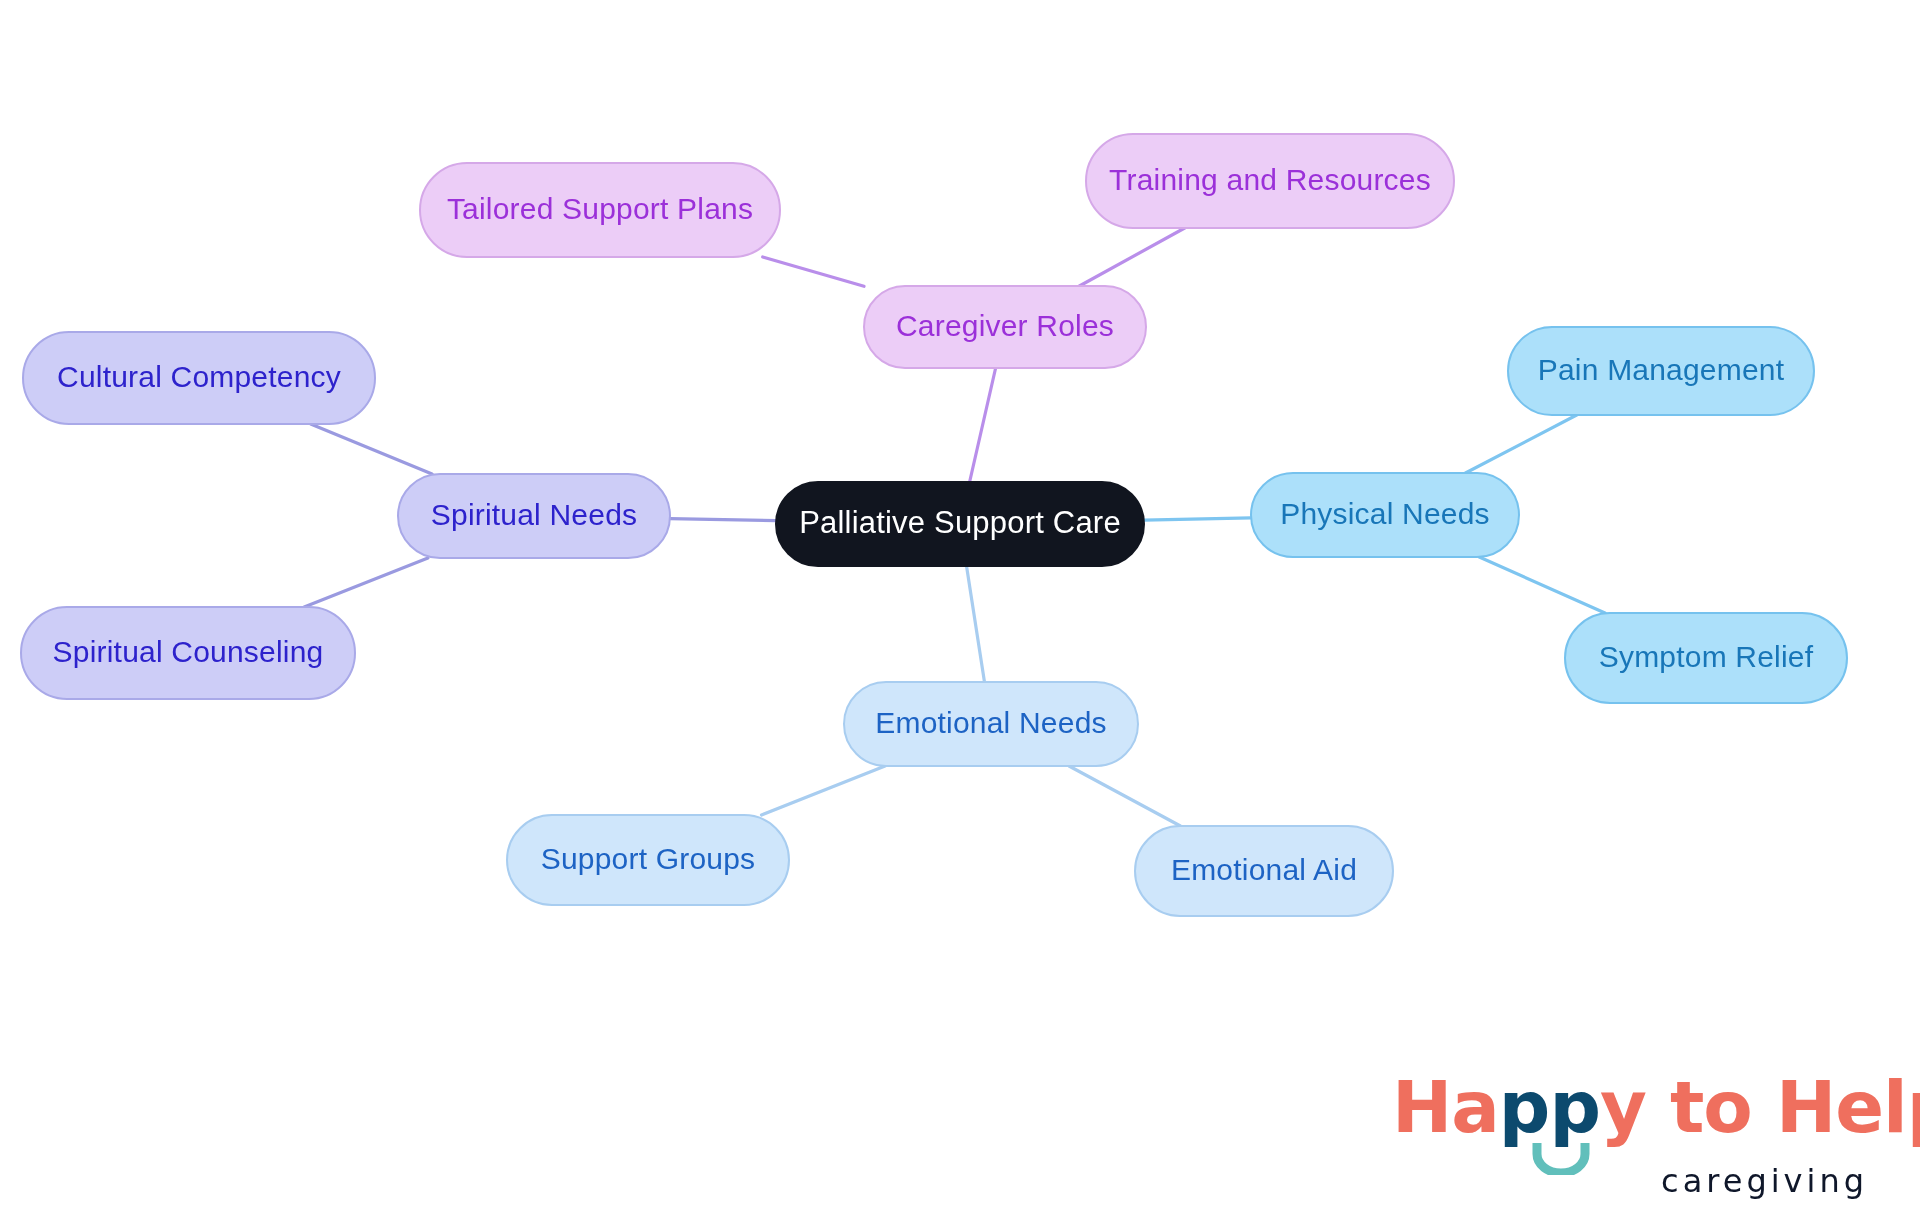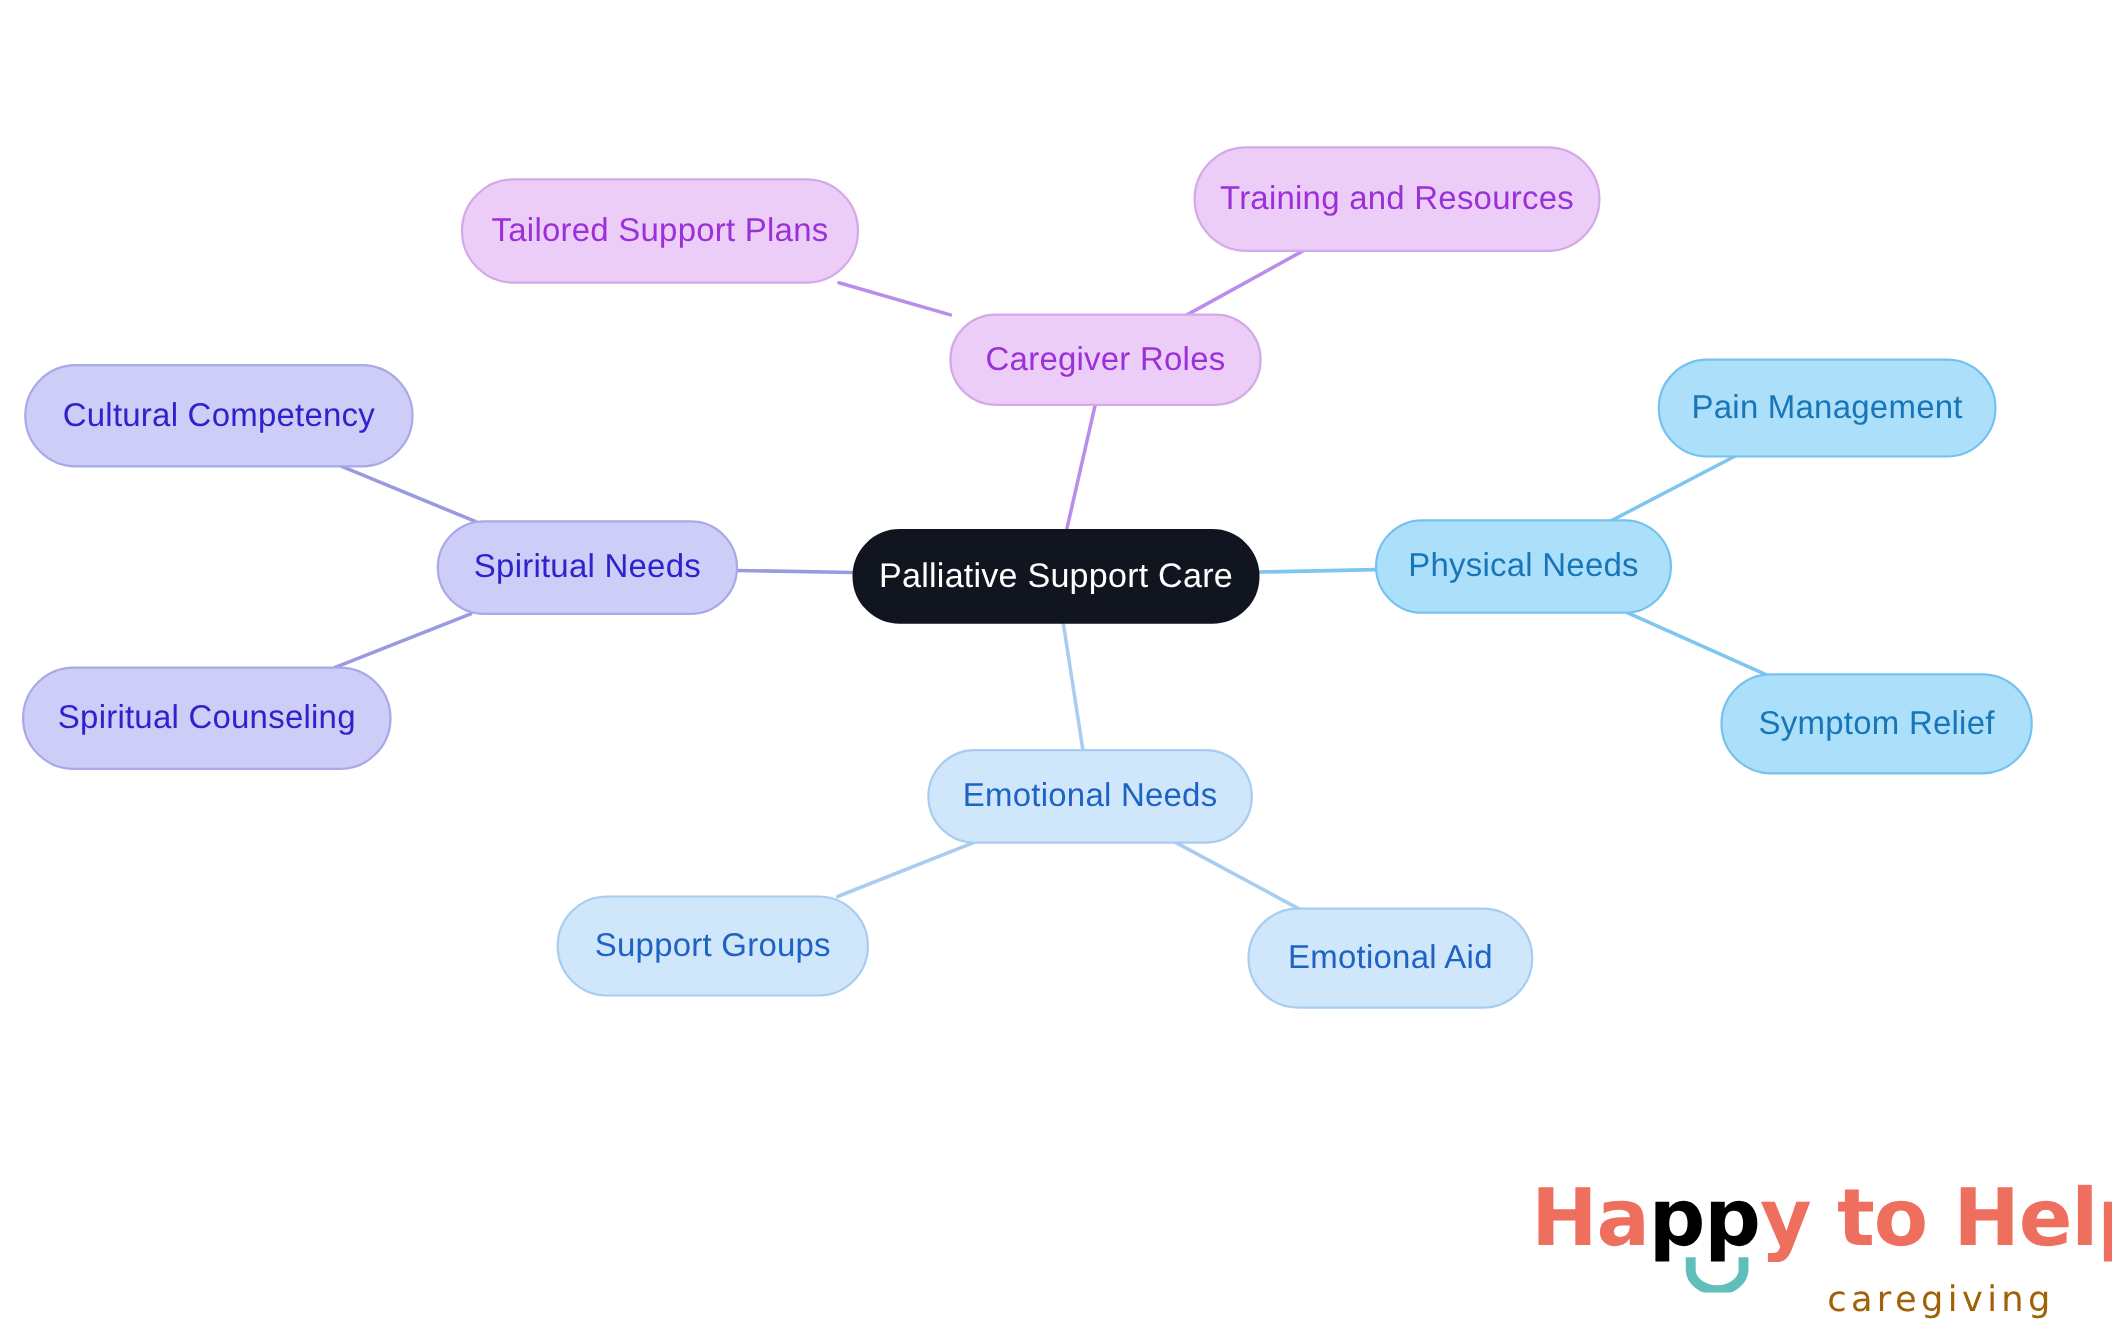--- a/index.html
+++ b/index.html
@@ -148,19 +148,19 @@
       </g>
       <g>
         <rect x="21" y="607" width="334" height="92" rx="46" ry="46" fill="#cdcdf7" stroke="#a9a9e8" class="node-shape"></rect>
         <text x="188" y="654" class="node-label" fill="#2d22cc">Spiritual Counseling</text>
       </g>
     </g>
 </svg>
 
 <div id="brand-logo">
   <div class="logo-wordmark">
-    <span style="color: rgb(239, 111, 94);">H</span><span style="color: rgb(239, 111, 94);">a</span><span style="color: #000000;">pp</span><span style="color: rgb(239, 111, 94);">y</span><span style="color: rgb(239, 111, 94);"> to Help</span>
+    <span style="color: rgb(239, 111, 94);">H</span><span style="color: rgb(239, 111, 94);">a</span><span style="color: #0c4a6e;">pp</span><span style="color: rgb(239, 111, 94);">y</span><span style="color: rgb(239, 111, 94);"> to Help</span>
   </div>
   <svg class="logo-smile" viewBox="0 0 60 34">
     <path d="M6 2 L6 13 A24 19 0 0 0 54 13 L54 2" fill="none" stroke-width="9" stroke-linecap="butt" stroke="#61bfbb"></path>
   </svg>
-  <div class="logo-sub" style="color: #a16207;">caregiving</div>
+  <div class="logo-sub" style="color: #0f172a;">caregiving</div>
 </div>
 
 </body></html>

